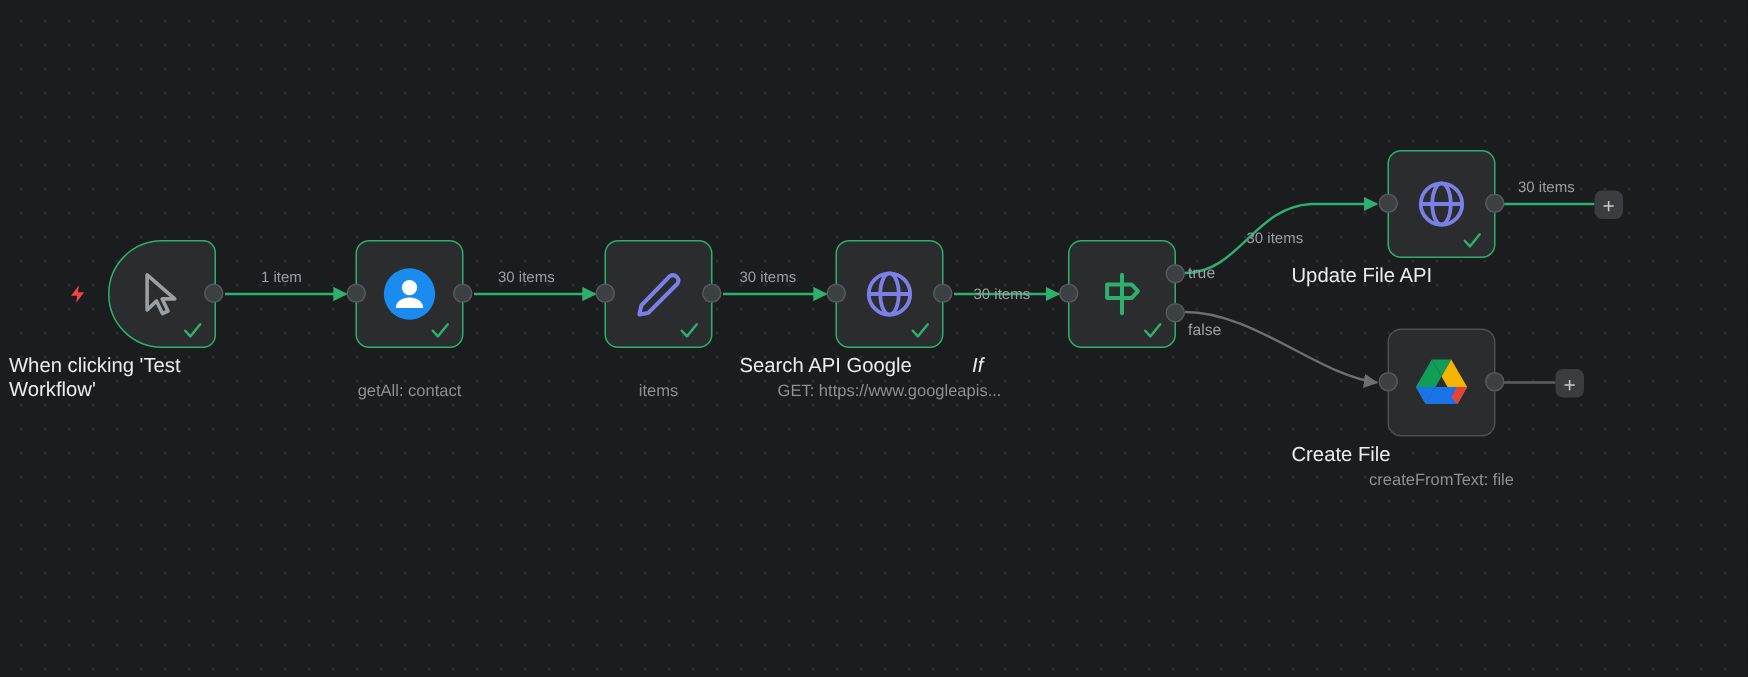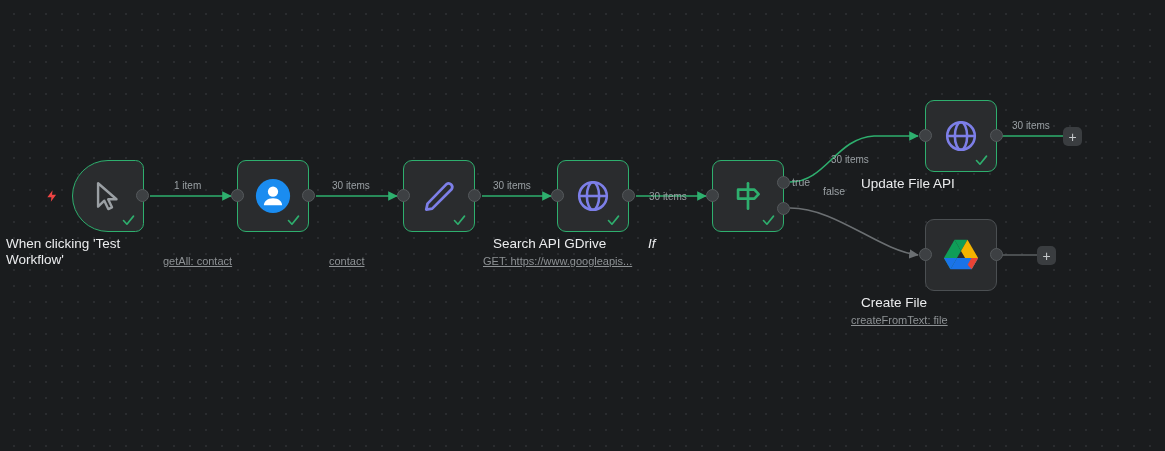--- a/index.html
+++ b/index.html
@@ -81,25 +81,25 @@
     position: absolute;
     text-align: left;
     color: #ebecee;
     font-size: 13.5px;
     line-height: 16px;
     white-space: pre-line;
     width: 200px;
   }
   .node-sublabel {
     position: absolute;
+    text-align: center;
     color: #8d9194;
     font-size: 11px;
     line-height: 14px;
     width: 220px;
-    text-decoration: underline;
   }
   .edge-label {
     position: absolute;
     color: #9aa0a4;
     font-size: 10px;
     line-height: 13px;
     white-space: nowrap;
   }
   .port-label {
     position: absolute;
@@ -214,59 +214,59 @@
       </svg>
     </span>
     <span class="check">
       <svg class="icon-svg" viewBox="0 0 24 24" width="15" height="15" fill="none" stroke="currentColor" stroke-width="2.6" stroke-linecap="round" stroke-linejoin="round">
         <path d="M4 12 L9.5 18 L20 5"></path>
       </svg>
     </span>
   </div>
   <div class="port" style="left:397px; top:189px;"></div>
   <div class="port" style="left:468px; top:189px;"></div>
-  <div class="node-sublabel" style="left:329px; top:254px;">contact</div>
+  <div class="node-sublabel" style="left:329px; top:254px;">items</div>
 
   <div class="node success" style="left:557px; top:160px;">
     <span class="icon">
       <svg class="icon-svg" viewBox="0 0 24 24" width="36" height="36" fill="none" stroke="#7d7fe8" stroke-width="1.7">
         <circle cx="12" cy="12" r="9.2"></circle>
         <ellipse cx="12" cy="12" rx="4.1" ry="9.2"></ellipse>
         <line x1="2.8" y1="12" x2="21.2" y2="12"></line>
       </svg>
     </span>
     <span class="check">
       <svg class="icon-svg" viewBox="0 0 24 24" width="15" height="15" fill="none" stroke="currentColor" stroke-width="2.6" stroke-linecap="round" stroke-linejoin="round">
         <path d="M4 12 L9.5 18 L20 5"></path>
       </svg>
     </span>
   </div>
   <div class="port" style="left:551px; top:189px;"></div>
   <div class="port" style="left:622px; top:189px;"></div>
-  <div class="node-label" style="left:493px; top:236px;">Search API GDrive</div>
+  <div class="node-label" style="left:493px; top:236px;">Search API Google</div>
   <div class="node-sublabel" style="left:483px; top:254px;">GET: https://www.googleapis...</div>
 
   <div class="node success" style="left:712px; top:160px;">
     <span class="icon">
       <svg class="icon-svg" viewBox="0 0 24 24" width="34" height="34" fill="none" stroke="#2eaf6e" stroke-width="1.9" stroke-linecap="round" stroke-linejoin="round">
         <line x1="12" y1="3" x2="12" y2="21"></line>
         <path d="M5 7.5 h11.5 l3 3.2 l-3 3.2 H5 z"></path>
       </svg>
     </span>
     <span class="check">
       <svg class="icon-svg" viewBox="0 0 24 24" width="15" height="15" fill="none" stroke="currentColor" stroke-width="2.6" stroke-linecap="round" stroke-linejoin="round">
         <path d="M4 12 L9.5 18 L20 5"></path>
       </svg>
     </span>
   </div>
   <div class="port" style="left:706px; top:189px;"></div>
   <div class="port" style="left:777px; top:176px;"></div>
   <div class="port" style="left:777px; top:202px;"></div>
   <div class="port-label" style="left:792px; top:176px;">true</div>
-  <div class="port-label" style="left:792px; top:185px;margin-left:31px;">false</div>
+  <div class="port-label" style="left:792px; top:214px;">false</div>
   <div class="node-label" style="left:648px; top:236px;font-style:italic;">If</div>
 
   <div class="node success" style="left:925px; top:100px;">
     <span class="icon">
       <svg class="icon-svg" viewBox="0 0 24 24" width="36" height="36" fill="none" stroke="#7d7fe8" stroke-width="1.7">
         <circle cx="12" cy="12" r="9.2"></circle>
         <ellipse cx="12" cy="12" rx="4.1" ry="9.2"></ellipse>
         <line x1="2.8" y1="12" x2="21.2" y2="12"></line>
       </svg>
     </span>

